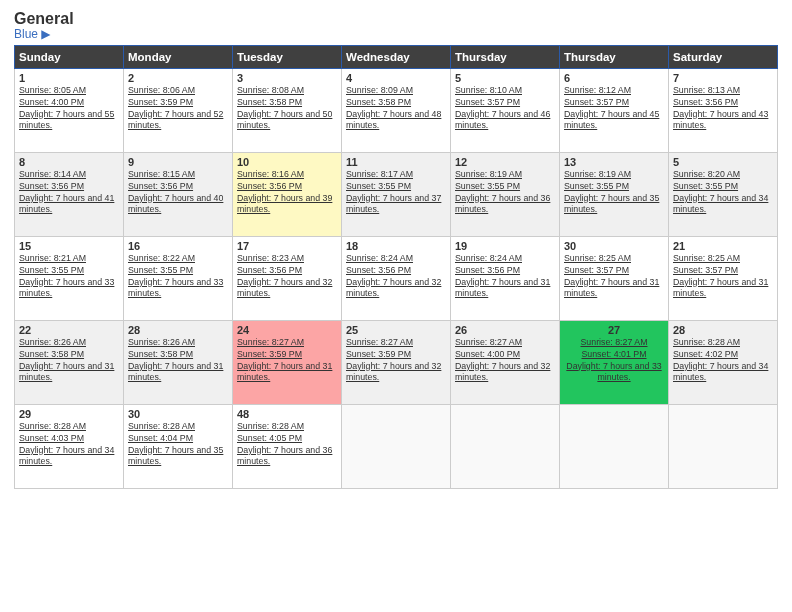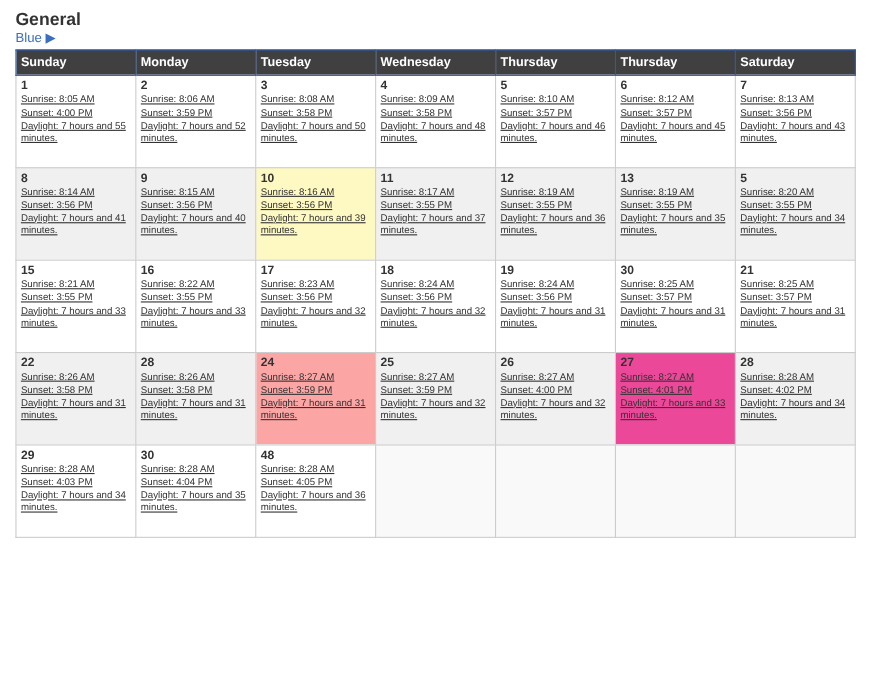--- a/index.html
+++ b/index.html
@@ -214,21 +214,21 @@
         <span class="cell-text">Sunrise: 8:27 AM<br>Sunset: 3:59 PM<br>Daylight: 7 hours and 31 minutes.</span>
       </td>
           <td style="background: rgb(240, 240, 240);">
         <span class="day-num">25</span>
         <span class="cell-text">Sunrise: 8:27 AM<br>Sunset: 3:59 PM<br>Daylight: 7 hours and 32 minutes.</span>
       </td>
           <td style="background: rgb(240, 240, 240);">
         <span class="day-num">26</span>
         <span class="cell-text">Sunrise: 8:27 AM<br>Sunset: 4:00 PM<br>Daylight: 7 hours and 32 minutes.</span>
       </td>
-          <td style="background: #ec4899;">
+          <td style="background: #22c55e; text-align: center;">
         <span class="day-num">27</span>
         <span class="cell-text">Sunrise: 8:27 AM<br>Sunset: 4:01 PM<br>Daylight: 7 hours and 33 minutes.</span>
       </td>
           <td style="background: rgb(240, 240, 240);">
         <span class="day-num">28</span>
         <span class="cell-text">Sunrise: 8:28 AM<br>Sunset: 4:02 PM<br>Daylight: 7 hours and 34 minutes.</span>
       </td>
         </tr>
         <tr>
           <td>

